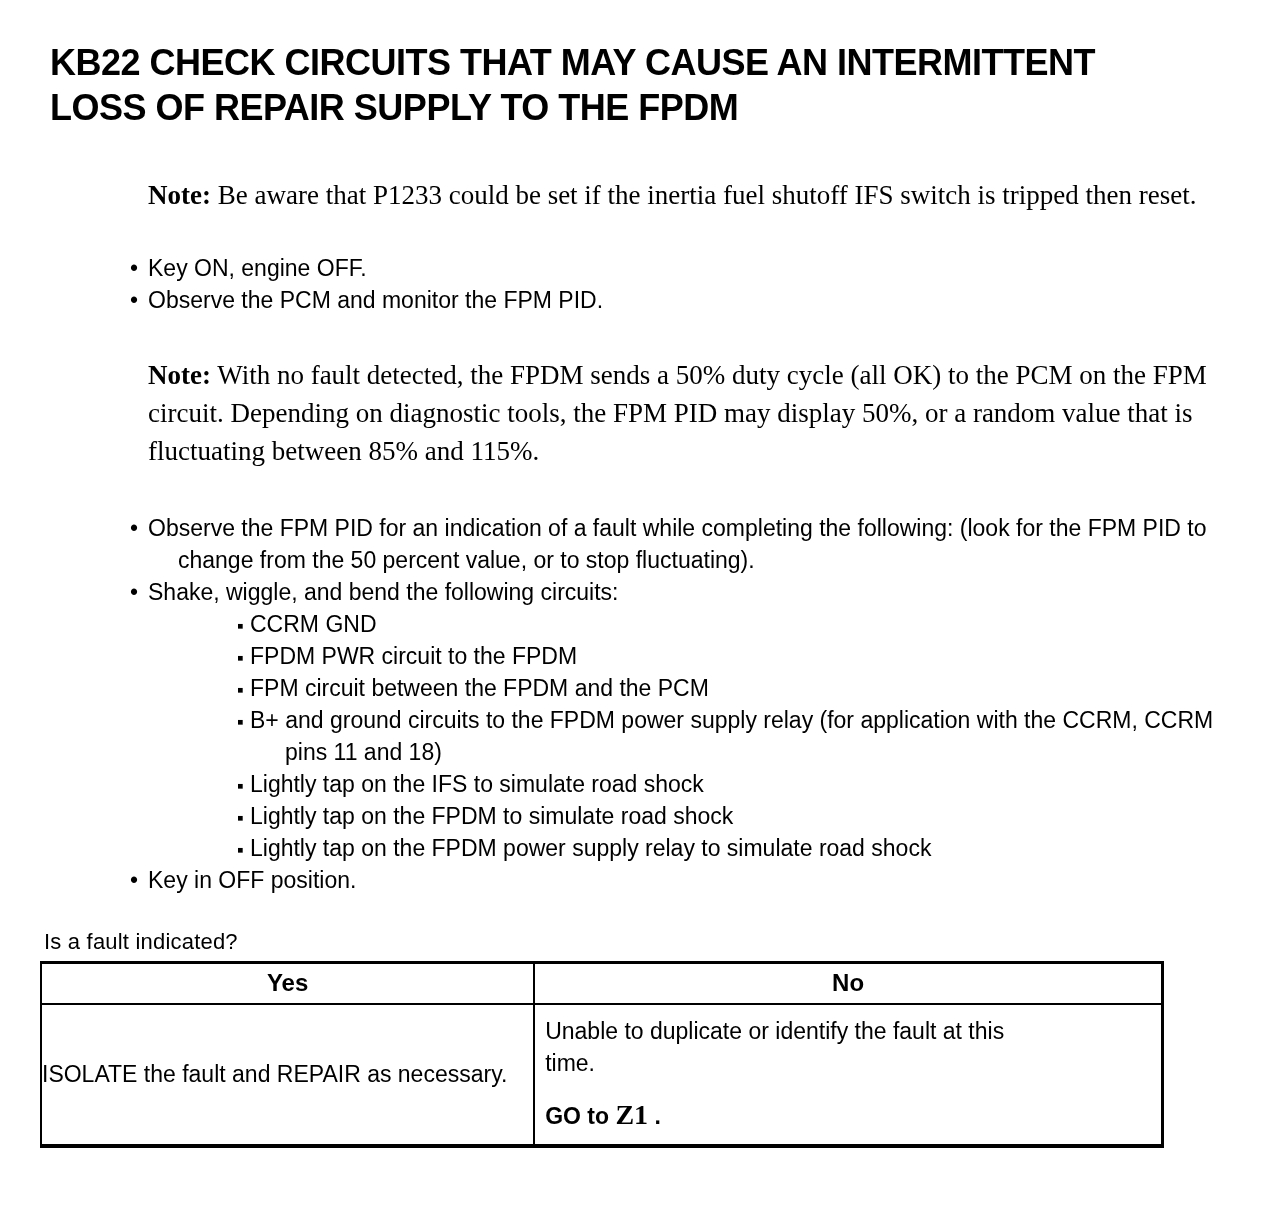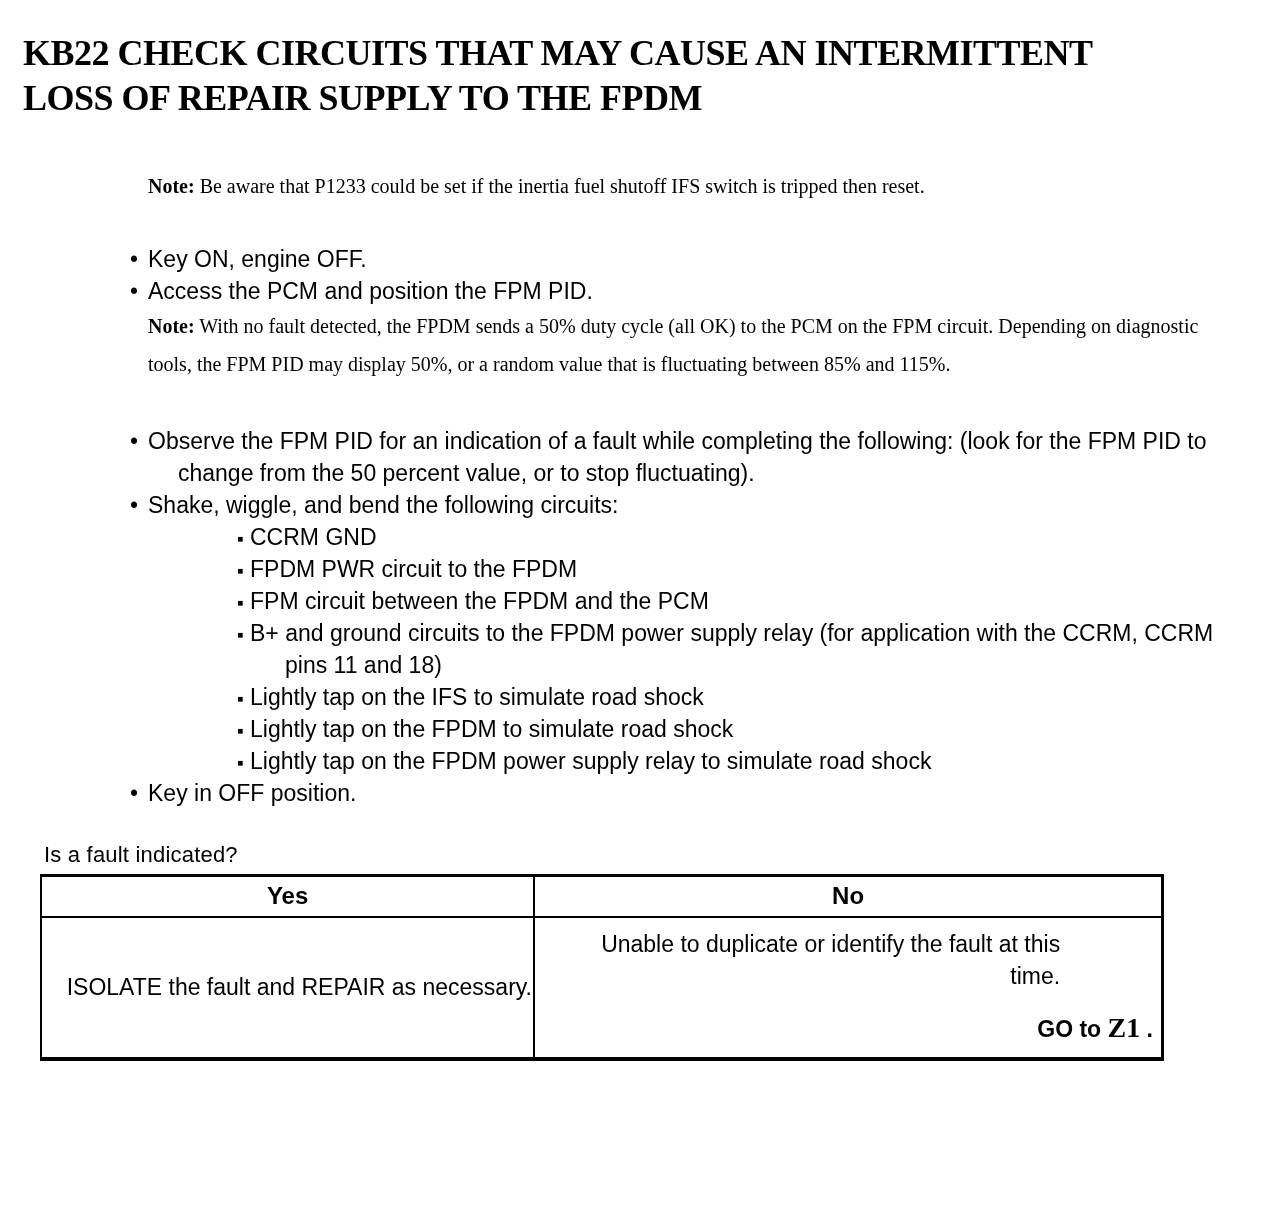--- a/index.html
+++ b/index.html
@@ -8,39 +8,39 @@
     position: relative;
     width: 1280px;
     min-height: 1232px;
     background: #ffffff;
     color: #000000;
     font-family: "Liberation Sans", sans-serif;
     overflow: hidden;
   }
   
   .title {
-    padding-top: 31px;
-    margin-left: 23px;
-    font-family: Liberation Serif, serif;
+    padding-top: 40px;
+    margin-left: 50px;
+    font-family: Liberation Sans, sans-serif;
     font-weight: bold;
     font-size: 36px;
     line-height: 45px;
     letter-spacing: -0.5px;
   }
   .title .tl { display: block; white-space: nowrap; }
   
   .note {
     margin-left: 148px;
     width: 1072px;
     font-family: "Liberation Serif", serif;
-    font-size: 20px;
+    font-size: 27px;
     line-height: 38px;
   }
   .note1 { margin-top: 46px; }
-  .note2 { }
+  .note2 { margin-top: 40px; }
   .note-label { font-weight: bold; }
   
   .list { font-size: 23px; line-height: 32px; }
   .list-top { margin-top: 38px; }
   .list-bottom { margin-top: 42px; }
   .b1 { position: relative; margin-left: 130px; width: 1105px; }
   .b1 > .txt { padding-left: 48px; text-indent: -30px; }
   .b2 { position: relative; margin-left: 237px; width: 985px; }
   .b2 > .txt { padding-left: 48px; text-indent: -35px; }
   .dot, .sq { position: absolute; left: 0; top: 0; }
@@ -57,21 +57,21 @@
   table.result {
     margin-left: 40px;
     width: 1124px;
     border-collapse: collapse;
     border-top: 3px solid #000;
     border-bottom: 4px solid #000;
     border-left: 2px solid #000;
     border-right: 3px solid #000;
     table-layout: fixed;
   }
-  table.result th, table.result td { border: 2px solid #000; text-align: right; }
+  table.result th, table.result td { border: 2px solid #000; }
   th.col-yes { width: 445px; }
   th.col-no  { width: 567px; }
   table.result th {
     height: 41px;
     text-align: center;
     vertical-align: middle;
     font-weight: bold;
     font-size: 24px;
     font-family: "Liberation Sans", sans-serif;
   }
@@ -106,21 +106,21 @@
     <span>Be aware that P1233 could be set if the inertia fuel shutoff IFS switch is tripped then reset.</span>
   </p>
 
   <div class="list list-top">
     <div class="b1">
       <span class="dot"></span>
       <div class="txt">Key ON, engine OFF.</div>
     </div>
     <div class="b1">
       <span class="dot"></span>
-      <div class="txt">Access the PCM and position the FPM PID.</div>
+      <div class="txt">Observe the PCM and monitor the FPM PID.</div>
     </div>
   </div>
 
   <p class="note note2">
     <span class="note-label">Note:</span>
     <span>With no fault detected, the FPDM sends a 50% duty cycle (all OK) to the PCM on the FPM circuit. Depending on diagnostic tools, the FPM PID may display 50%, or a random value that is fluctuating between 85% and 115%.</span>
   </p>
 
   <div class="list list-bottom">
     <div class="b1">

